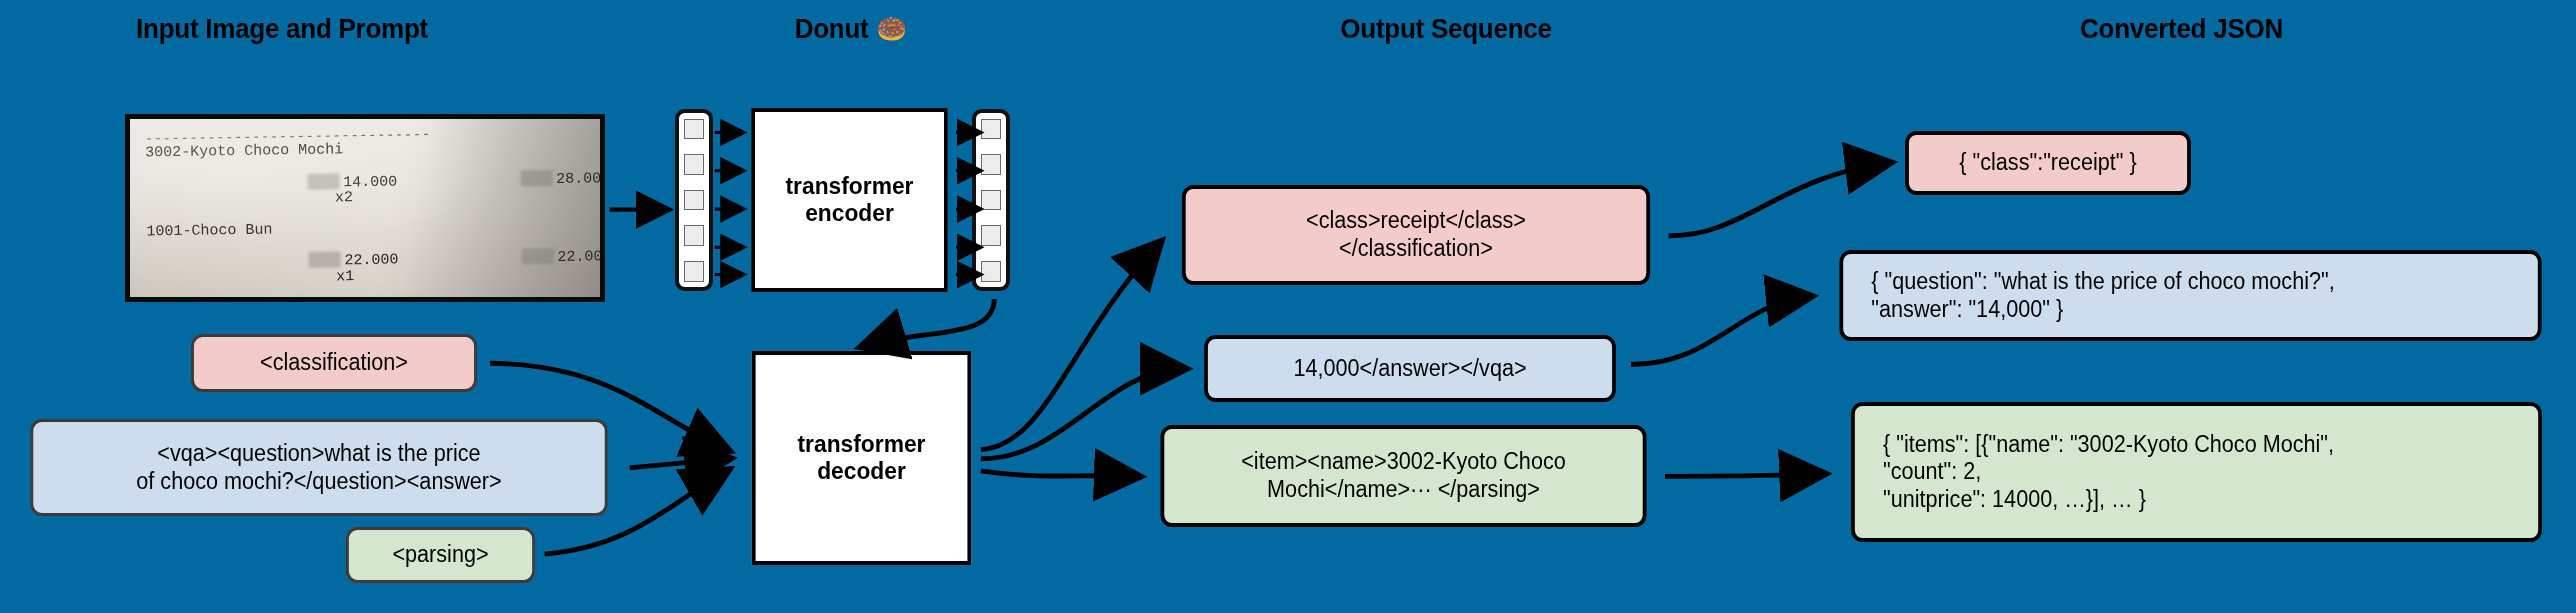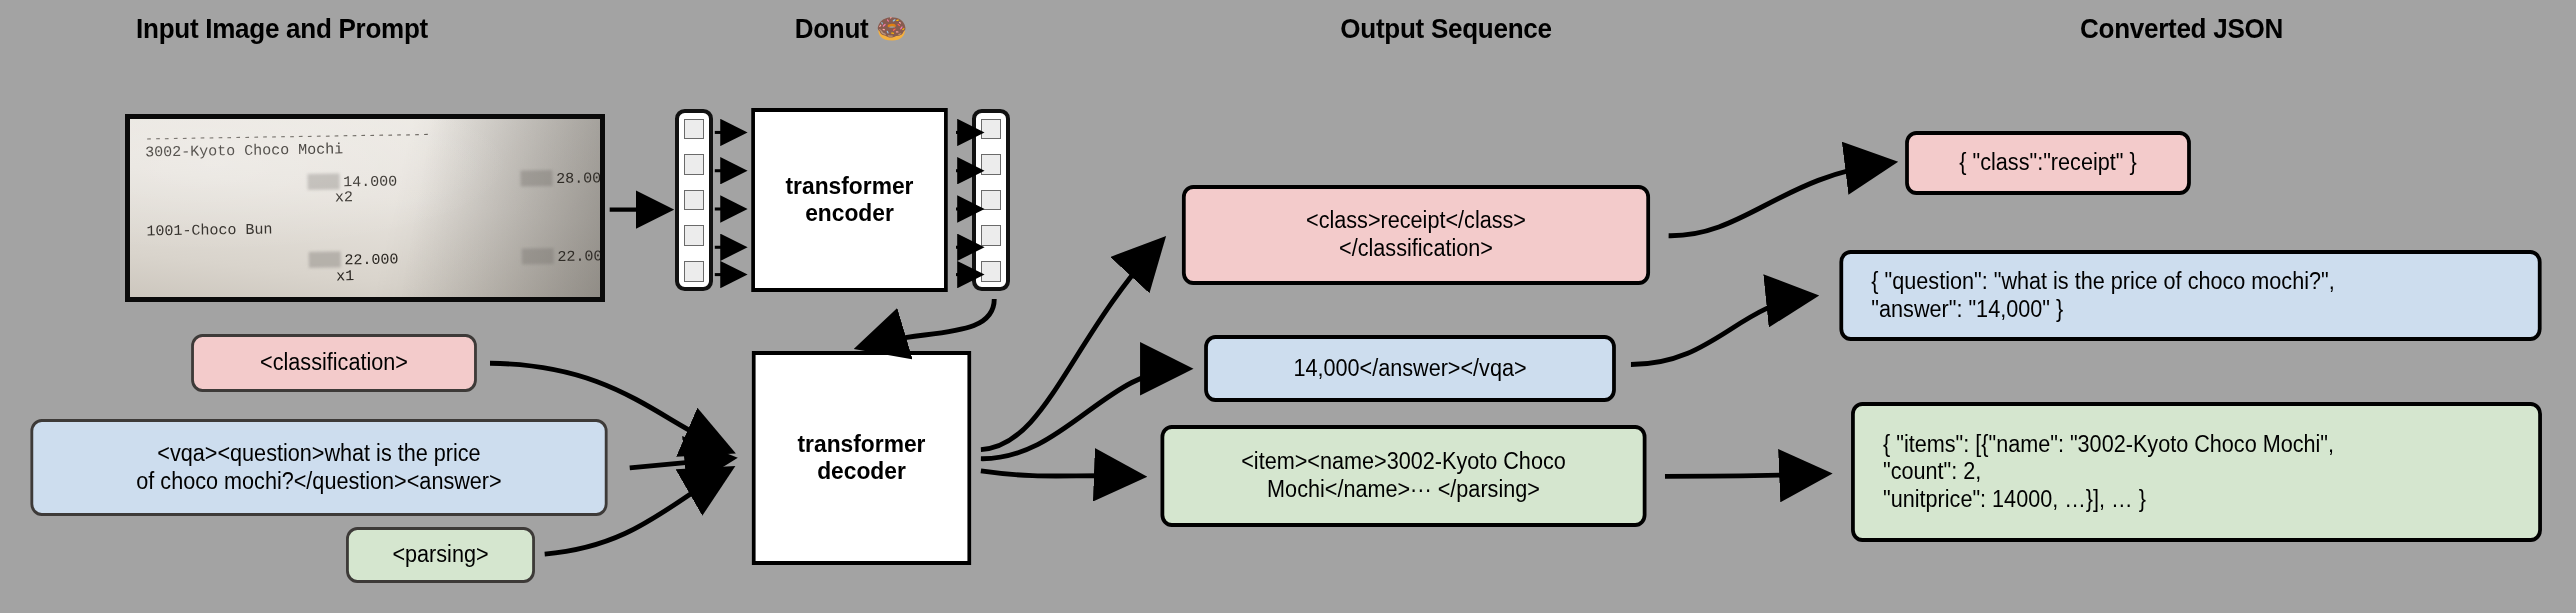--- a/index.html
+++ b/index.html
@@ -5,21 +5,21 @@
   * { box-sizing: border-box; }
   html, body {
     margin: 0; padding: 0;
     background: #ffffff;
     font-family: "Liberation Sans", sans-serif;
   }
   #canvas {
     position: relative;
     width: 2576px;
     height: 613px;
-    background: #a3a3a3;
+    background: #0369a1;
     overflow: hidden;
   }
   svg.wires {
     position: absolute;
     left: 0; top: 0;
     width: 2576px; height: 613px;
     pointer-events: none;
   }
 
   

